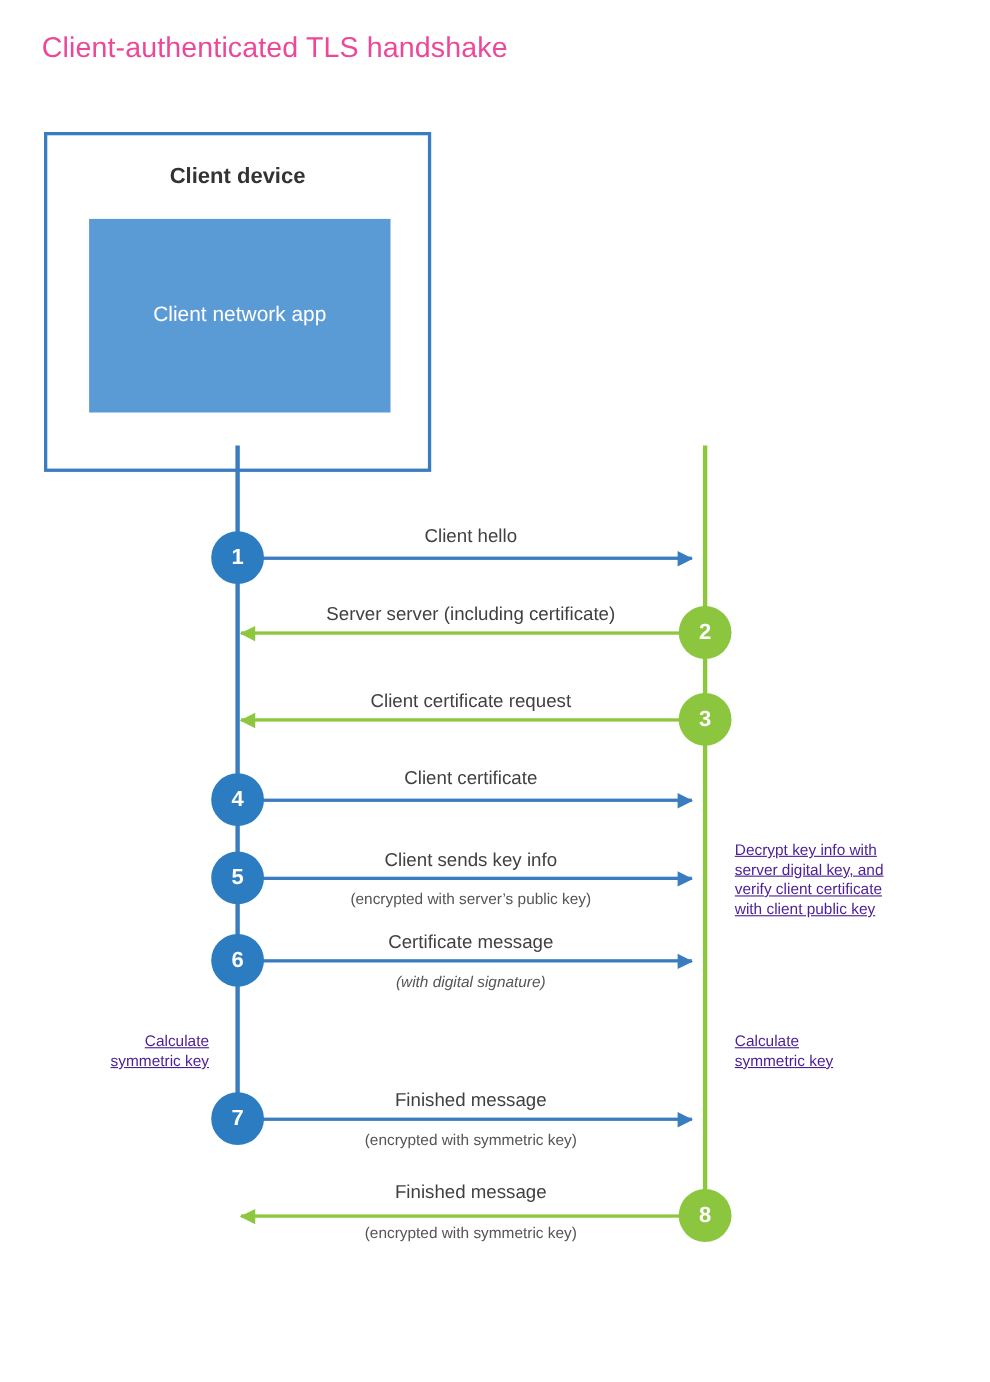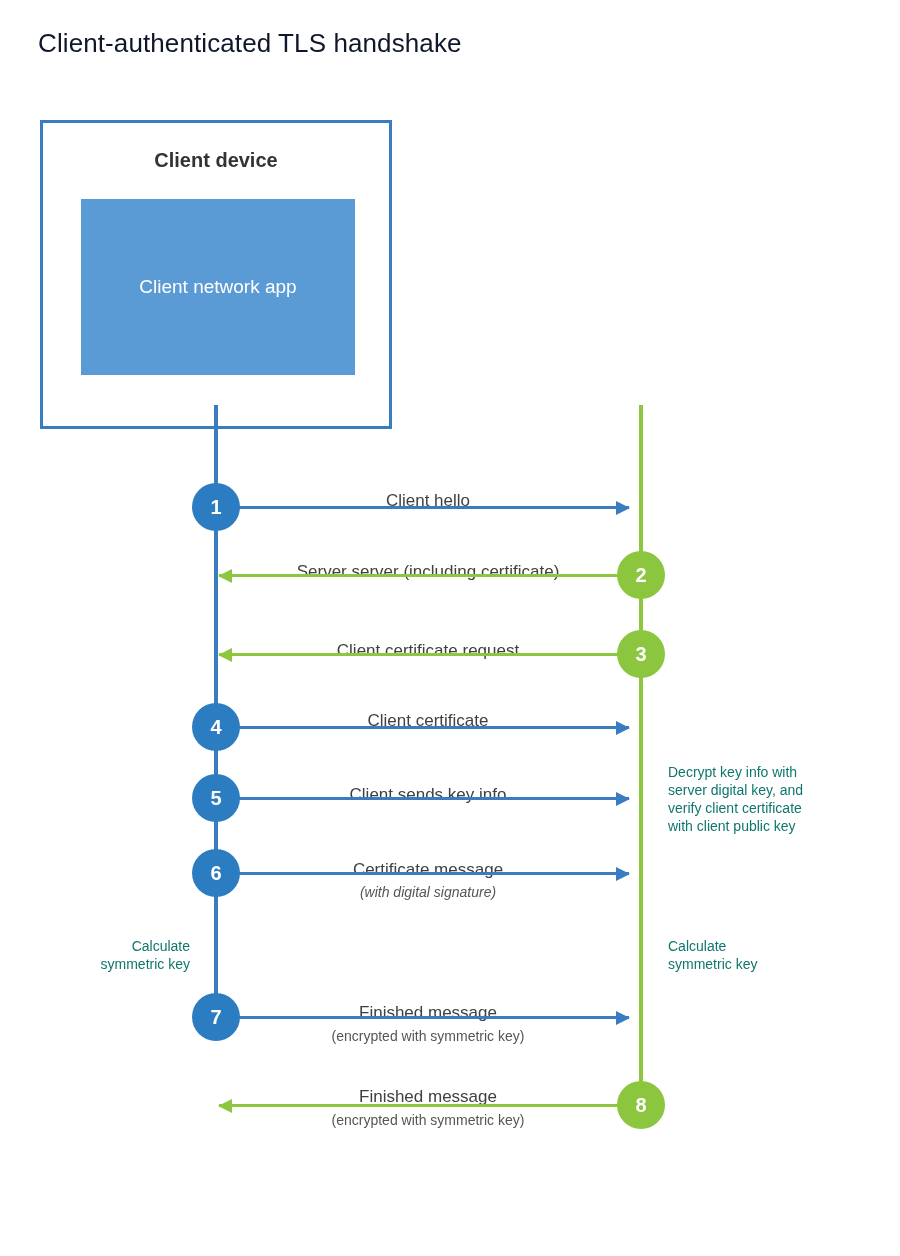--- a/index.html
+++ b/index.html
@@ -8,21 +8,21 @@
     background:#ffffff;
     font-family:"Liberation Sans", sans-serif;
     color:#404040;
     overflow:hidden;
   }
   #stage{position:relative;width:900px;height:1256px;}
 
   
   .title{
     position:absolute;left:38px;top:28px;
-    font-size:26px;font-weight:400;color:#0f172a;
+    font-size:26px;font-weight:400;color:#ec4899;
     letter-spacing:0.1px;white-space:nowrap;
   }
 
   
   .panel{position:absolute;background:#ffffff;box-sizing:border-box;}
   .panel.client{left:40px;top:120px;width:352px;height:309px;border:3px solid #3a7cc0;}
   .panel.server{left:429px;top:120px;width:426px;height:286px;border:3px solid #8dc63f;}
   .panel-title{
     position:absolute;left:0;right:0;top:26px;
     text-align:center;font-size:20px;font-weight:bold;color:#333333;
@@ -66,28 +66,28 @@
     position:absolute;width:48px;height:48px;border-radius:50%;
     display:flex;align-items:center;justify-content:center;
     color:#ffffff;font-size:20px;font-weight:bold;
   }
   .step.blue{background:#2b7cc0;left:192px;}
   .step.green{background:#8cc63e;left:617px;}
 
   
   .msg-label{
     position:absolute;left:228px;width:400px;text-align:center;
-    font-size:17px;color:#404040;white-space:nowrap;margin-top:13px;
+    font-size:17px;color:#404040;white-space:nowrap;
   }
   .msg-sub{
     position:absolute;left:228px;width:400px;text-align:center;
     font-size:14px;color:#555555;white-space:nowrap;
   }
 
-  .note{position:absolute;font-size:14px;line-height:18px;color:#0f766e;}
+  .note{position:absolute;font-size:14px;line-height:18px;color:#4c1d95;text-decoration:underline;}
   .note.right-note{left:668px;width:200px;text-align:left;}
   .note.left-note{left:0px;width:190px;text-align:right;}
 </style>
 </head>
 <body>
 
 <div id="stage">
 
   <div class="title">Client-authenticated TLS handshake</div>
 
@@ -111,20 +111,21 @@
   <div class="msg-label" style="top:628px;">Client certificate request</div>
   <div class="arrow to-left" style="top:653px;"></div>
   <div class="step green" style="top:630px;">3</div>
 
   <div class="msg-label" style="top:698px;">Client certificate</div>
   <div class="arrow to-right" style="top:726px;"></div>
   <div class="step blue" style="top:703px;">4</div>
 
   <div class="msg-label" style="top:772px;">Client sends key info</div>
   <div class="arrow to-right" style="top:797px;"></div>
+  <div class="msg-sub" style="top:809px;">(encrypted with server’s public key)</div>
   <div class="step blue" style="top:774px;">5</div>
 
   <div class="msg-label" style="top:847px;">Certificate message</div>
   <div class="arrow to-right" style="top:872px;"></div>
   <div class="msg-sub" style="top:884px;font-style:italic;">(with digital signature)</div>
   <div class="step blue" style="top:849px;">6</div>
 
   <div class="msg-label" style="top:990px;">Finished message</div>
   <div class="arrow to-right" style="top:1016px;"></div>
   <div class="msg-sub" style="top:1028px;">(encrypted with symmetric key)</div>

